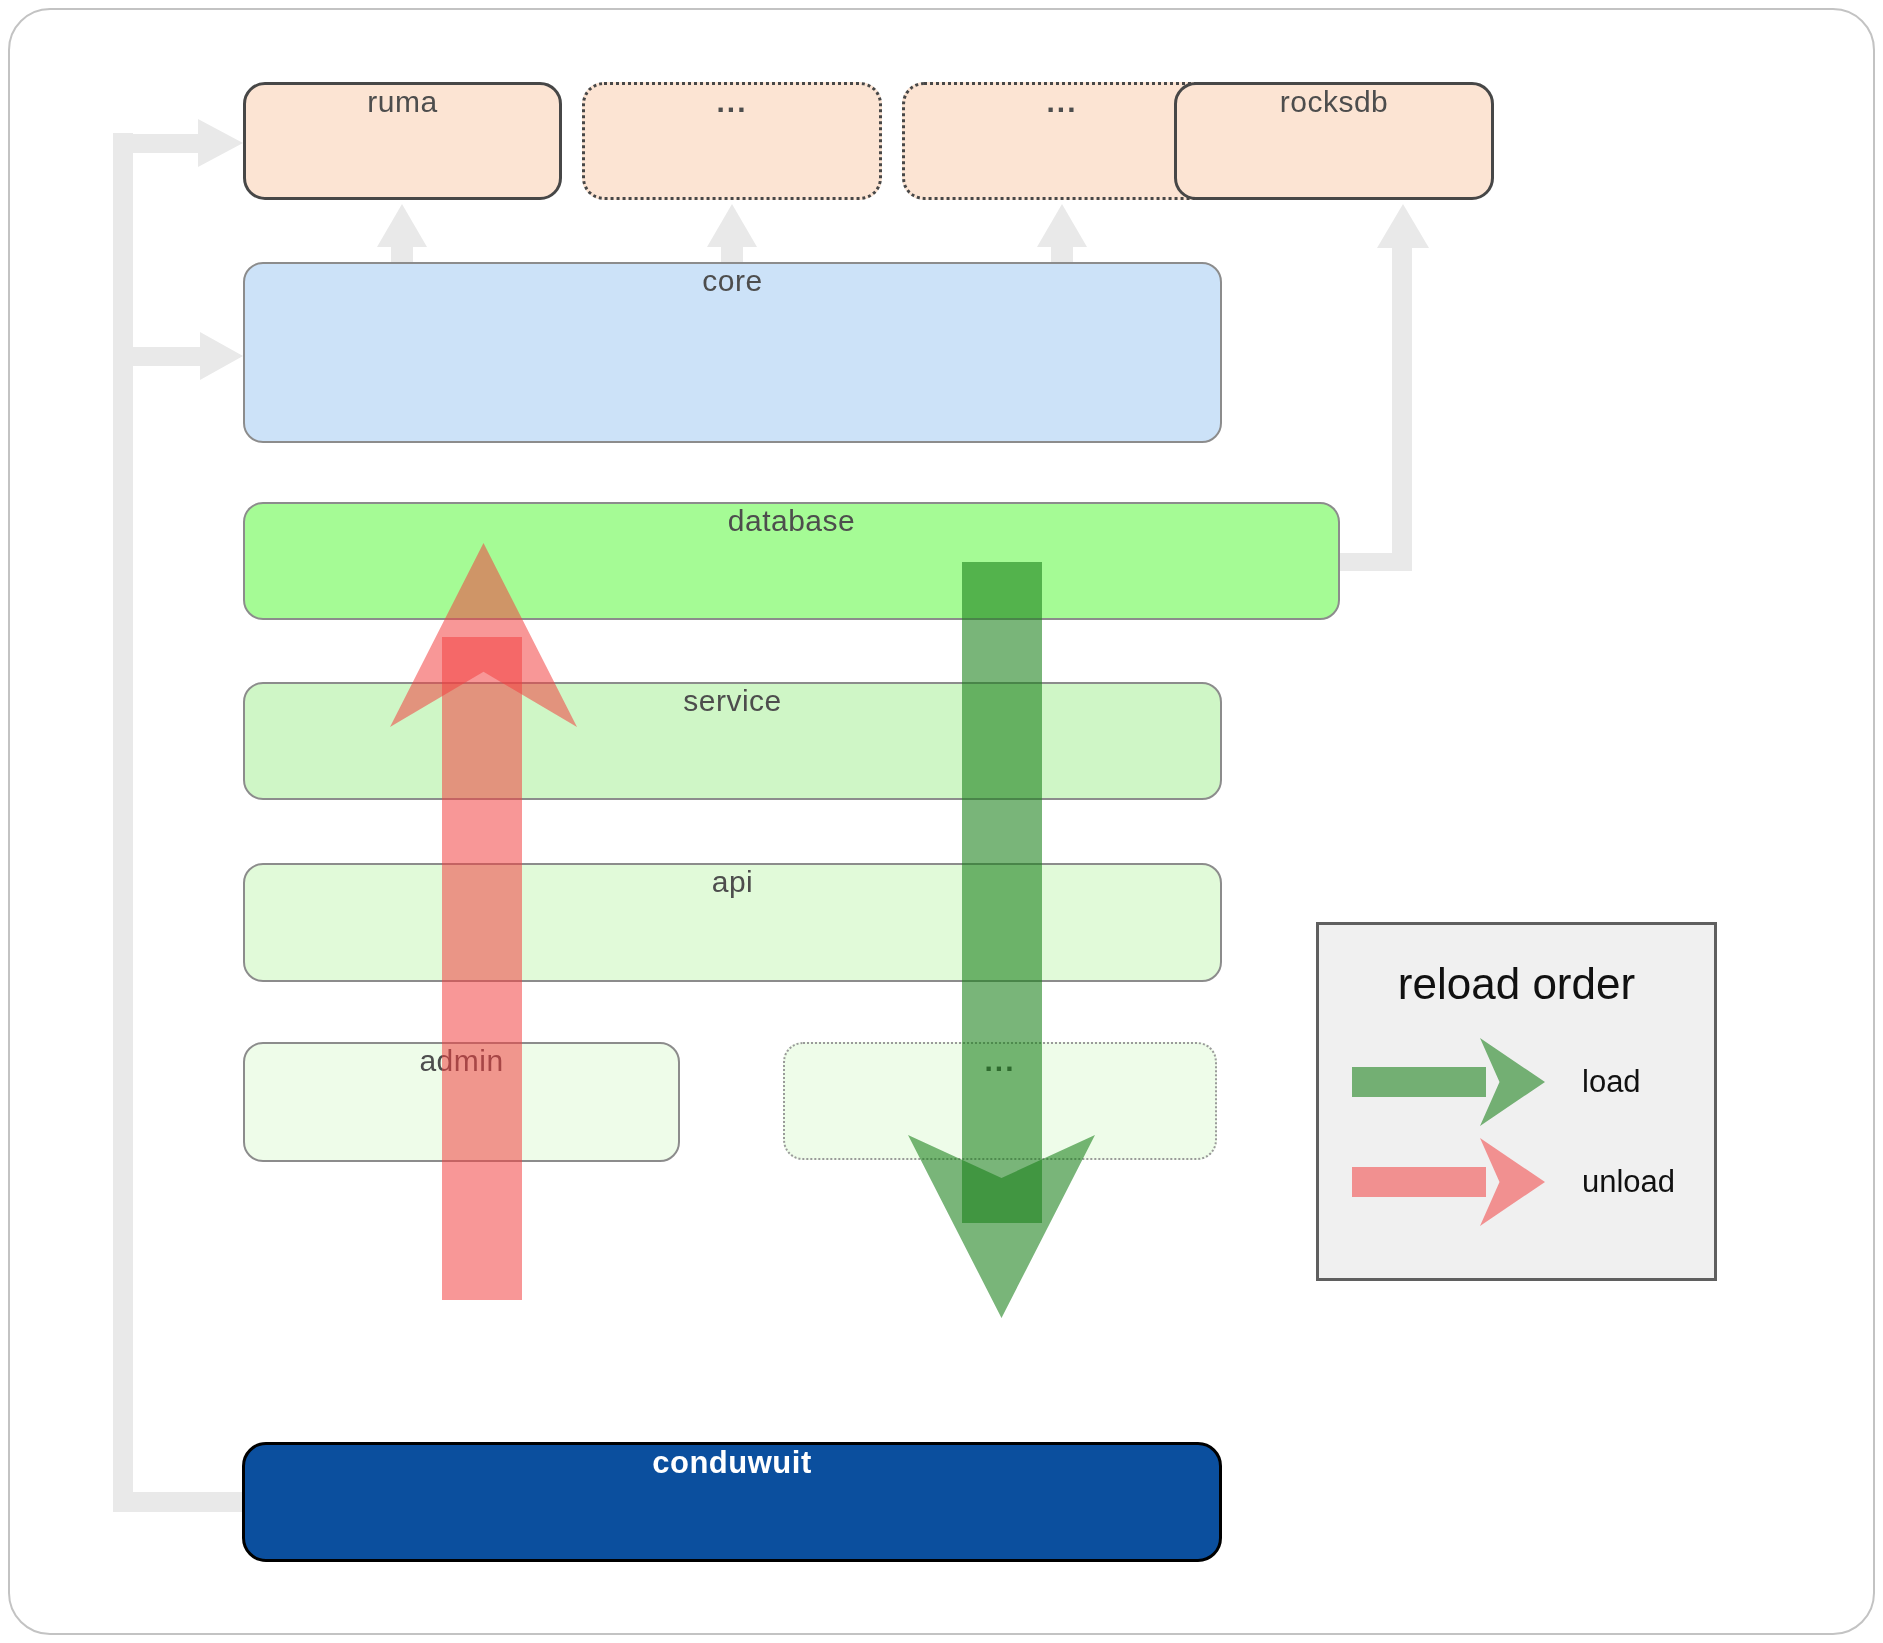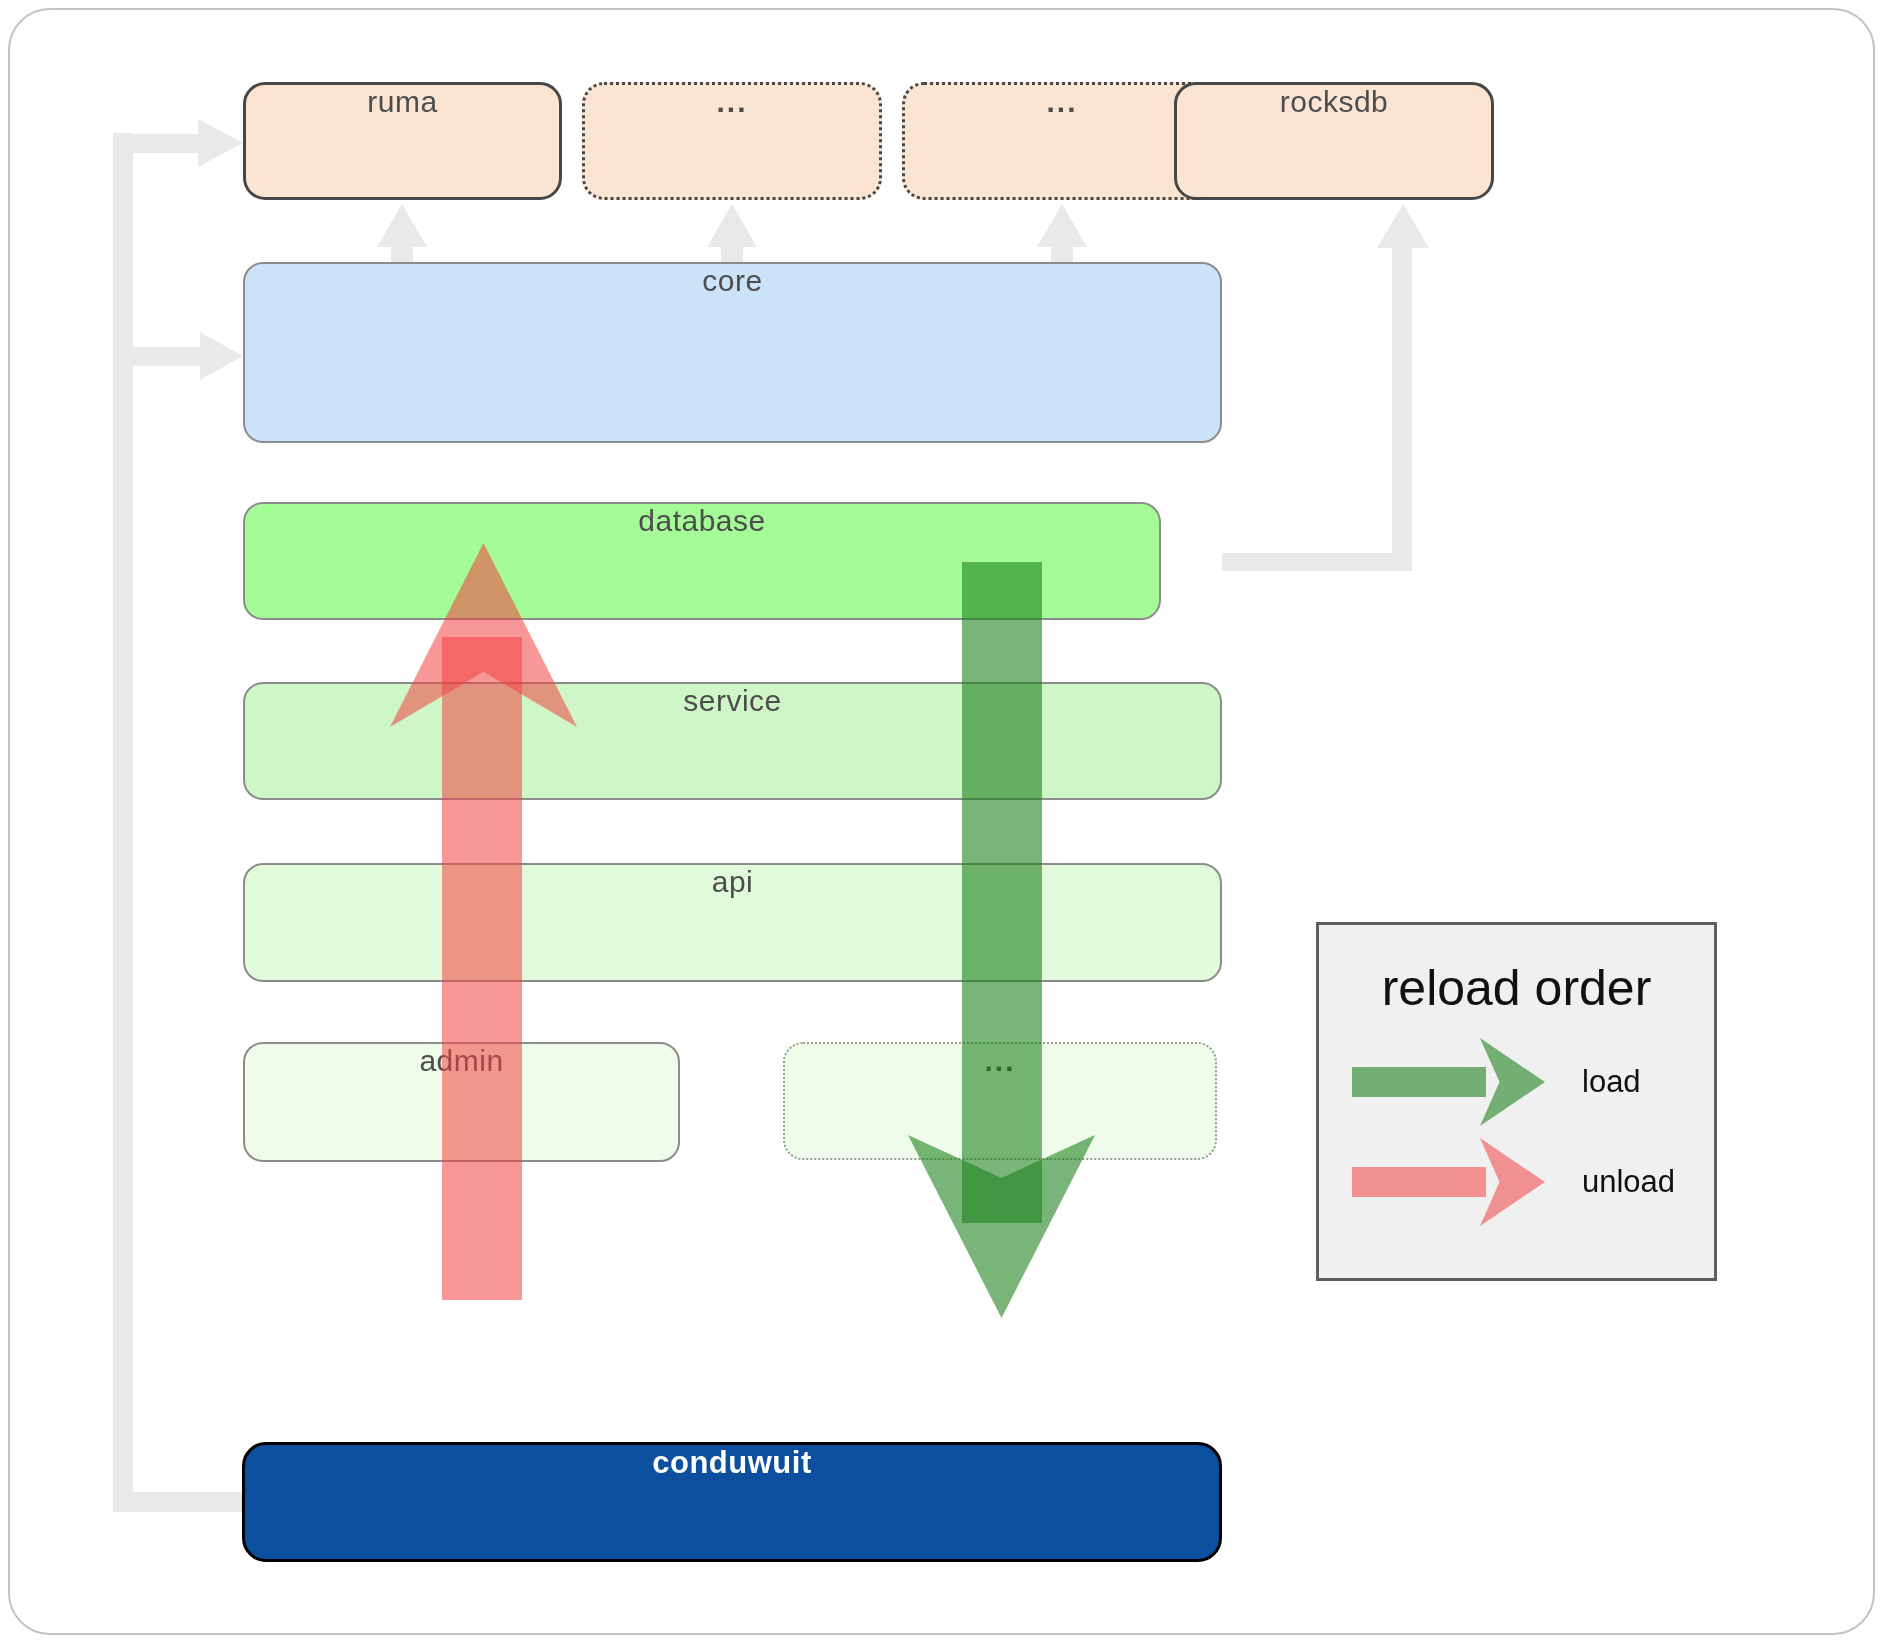--- a/index.html
+++ b/index.html
@@ -34,21 +34,21 @@
   .dart{position:absolute;}
   .dart.up{clip-path:polygon(50% 0,100% 100%,50% 70%,0 100%);}
   .dart.down{clip-path:polygon(0 0,50% 23.5%,100% 0,50% 100%);}
   .dart.right{clip-path:polygon(0 0,100% 50%,0 100%,30% 50%);}
   #legend{
     position:absolute;left:1316px;top:922px;width:401px;height:359px;
     box-sizing:border-box;border:3px solid #5f5f5f;background:#f0f0f0;
   }
   #legend .title{
     position:absolute;top:34px;left:0;width:100%;text-align:center;
-    font-size:50px;color:#111111;
+    font-size:44px;color:#111111;
   }
   .legend-label{
     position:absolute;font-size:31px;color:#111111;
   }
 </style>
 </head>
 <body>
 
 <div id="canvas">
   <div class="frame"></div>
@@ -80,21 +80,21 @@
   <div class="box top dotted" style="left:902px;top:82px;width:320px;height:118px;">
     <span class="dots">...</span>
   </div>
   <div class="box top" style="left:1174px;top:82px;width:320px;height:118px;">
     <span>rocksdb</span>
   </div>
 
   <div class="box mid" style="left:243px;top:262px;width:979px;height:181px;background:#cce2f8;">
     <span>core</span>
   </div>
-  <div class="box mid" style="left:243px;top:502px;width:918px;height:118px;background:#a5fb95;">
+  <div class="box mid" style="left:243px;top:502px;width:1097px;height:118px;background:#a5fb95;">
     <span>database</span>
   </div>
   <div class="box mid" style="left:243px;top:682px;width:979px;height:118px;background:#cff6c6;">
     <span>service</span>
   </div>
   <div class="box mid" style="left:243px;top:863px;width:979px;height:119px;background:#e1fad9;">
     <span>api</span>
   </div>
 
   <div class="box mid" style="left:243px;top:1042px;width:437px;height:120px;background:#eefce9;">

